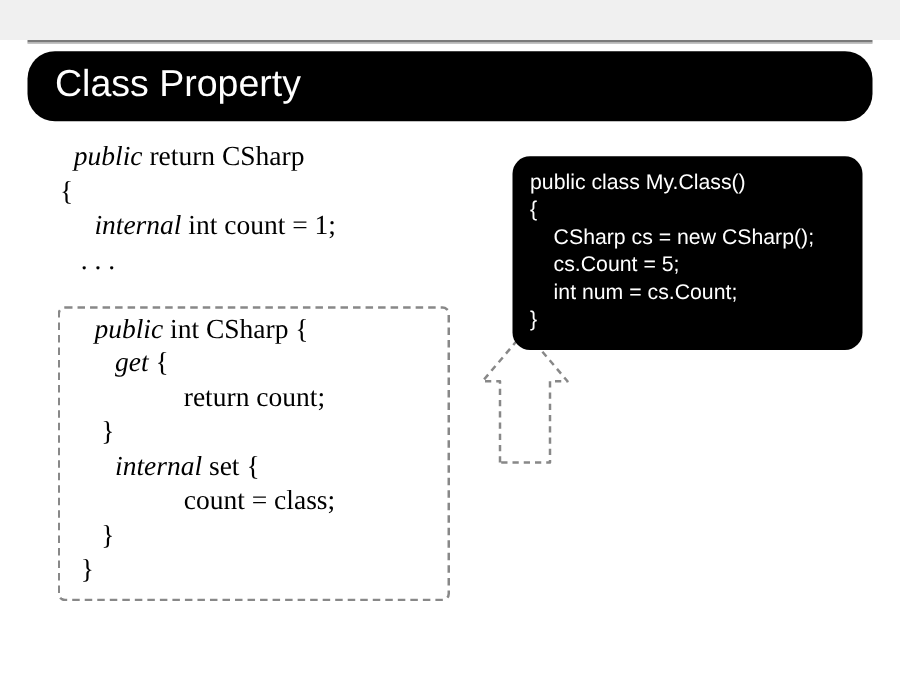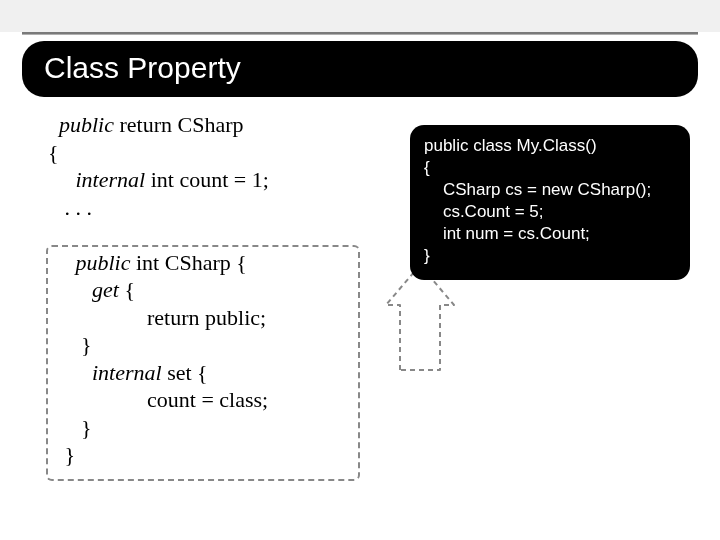--- a/index.html
+++ b/index.html
@@ -88,21 +88,21 @@
 
   <div class="content">
 
     <div class="left-code"><span class="kw">public</span><span> return CSharp</span>
 <span>{</span>
 <span class="kw">   internal</span><span> int count = 1;</span>
 <span>   . . .</span>
 <span></span>
 <span class="kw">   public</span><span> int CSharp {</span>
 <span class="kw">      get</span><span> {</span>
-<span>                  return public;</span>
+<span>                  return count;</span>
 <span>      }</span>
 <span class="kw">      internal</span><span> set {</span>
 <span>                  count = class;</span>
 <span>      }</span>
 <span>   }</span></div>
 
     <div class="dashed-box prop"></div>
 
     <div class="arrow-box">
       <svg viewBox="0 0 80 120">

